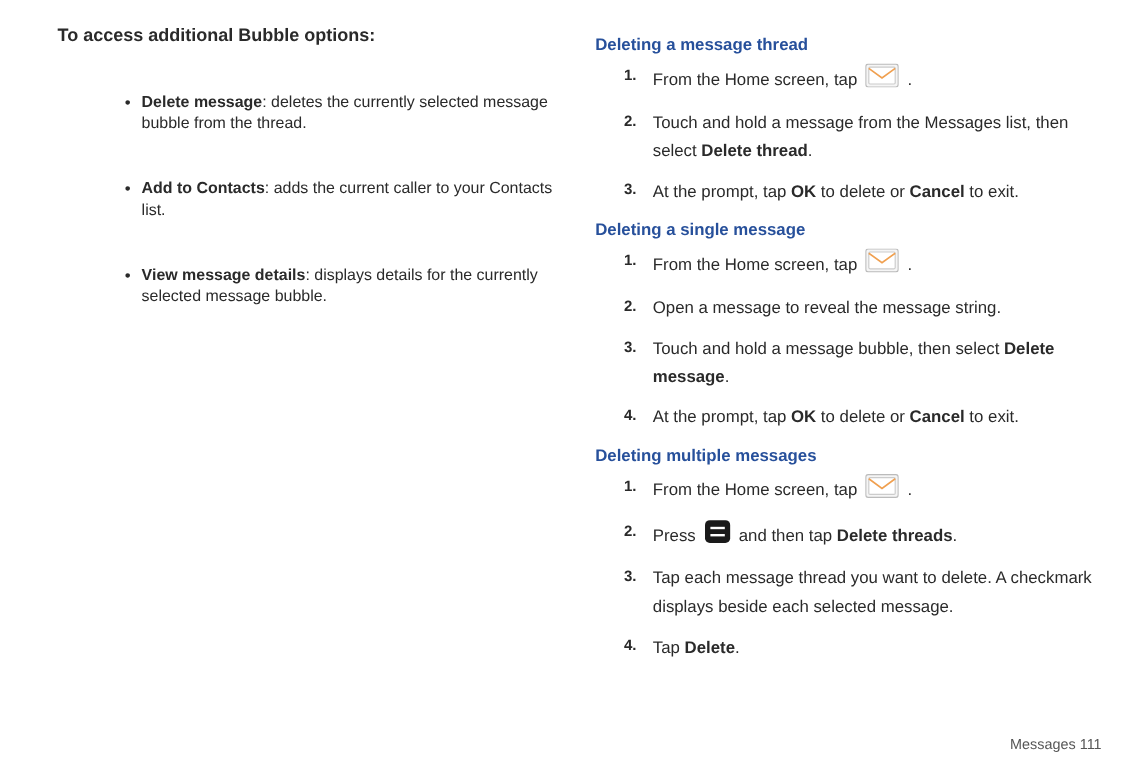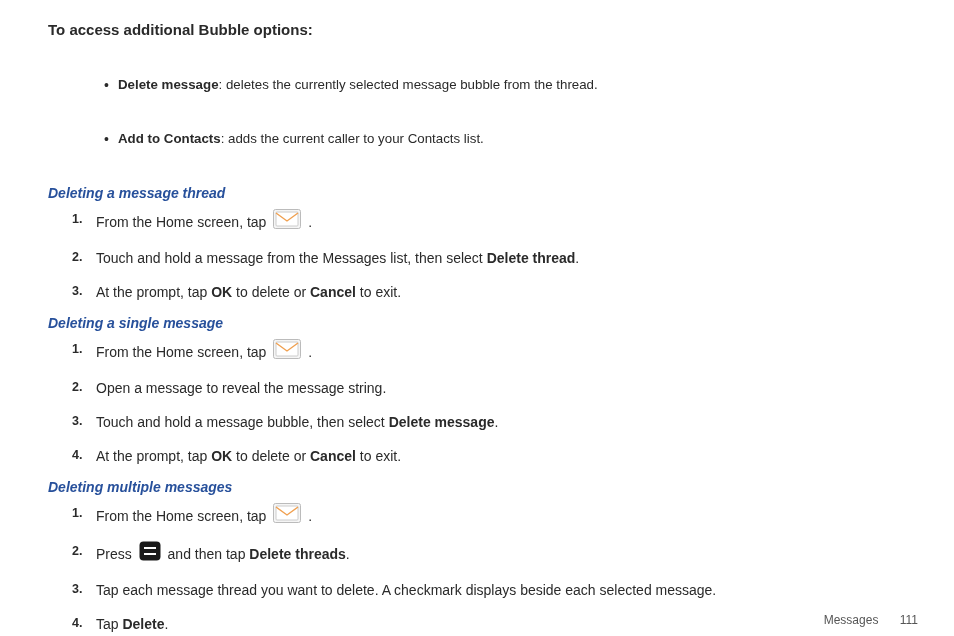--- a/index.html
+++ b/index.html
@@ -12,22 +12,22 @@
     color: #2a2a2a;
     font-size: 14px;
     line-height: 1.35;
   }
   .page {
     box-sizing: border-box;
     width: 954px;
     height: 636px;
     padding: 20px 36px 12px 48px;
     display: flex;
-    flex-direction: column;
-    gap: 16px;
+    flex-direction: row;
+    gap: 26px;
     position: relative;
   }
   .col {
     flex: 1 1 0;
     min-width: 0;
   }
   .section-title {
     font-weight: 700;
     font-size: 15px;
     margin: 0 0 10px 0;
@@ -36,21 +36,20 @@
     font-family: Verdana, Geneva, sans-serif;
     color: #27509b;
     font-weight: 700;
     font-size: 15px;
     margin: 0 0 8px 0;
   }
   .h-blue-italic {
     font-family: Verdana, Geneva, sans-serif;
     color: #27509b;
     font-weight: 700;
-    font-style: italic;
     font-size: 14px;
     margin: 8px 0 6px 0;
   }
   .intro-line {
     display: flex;
     align-items: flex-start;
     gap: 12px;
     padding-left: 18px;
     margin-bottom: 4px;
   }
@@ -121,35 +120,35 @@
     margin: 0 3px;
   }
   .footer {
     position: absolute;
     right: 36px;
     bottom: 8px;
     font-size: 12px;
     color: #555;
   }
   .footer .pg {
-    margin-left: 18px;
   }
 </style>
 </head>
 <body>
 
 <div class="page">
 
   <div class="col">
     <p class="section-title">To access additional Bubble options:</p>
 
 
     <ul class="bullets">
       <li><span class="term">Delete message</span><span>: deletes the currently selected message bubble from the thread.</span></li>
       <li><span class="term">Add to Contacts</span><span>: adds the current caller to your Contacts list.</span></li>
+      <li><span class="term">View message details</span><span>: displays details for the currently selected message bubble.</span></li>
     </ul>
   </div>
 
   <div class="col">
 
     <p class="h-blue-italic">Deleting a message thread</p>
     <ol class="steps">
       <li>
         <span>From the Home screen, tap </span>
         <span class="icon-msg">

